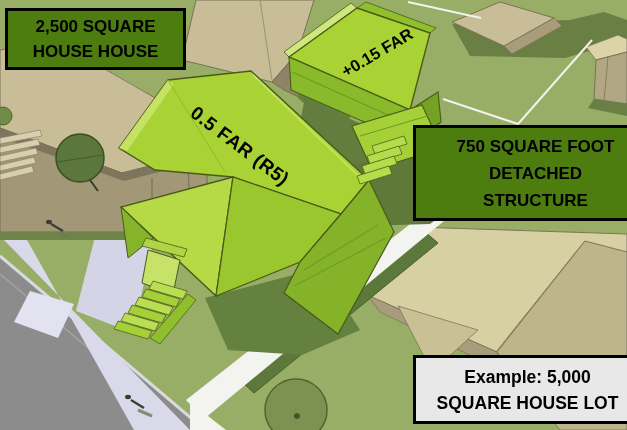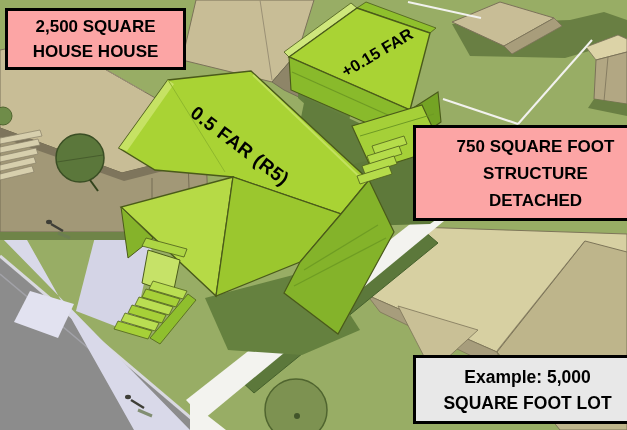--- a/index.html
+++ b/index.html
@@ -3,21 +3,21 @@
 <meta charset="utf-8">
 <style>
   html,body{margin:0;padding:0;background:#fff;}
   #stage{
     position:relative;width:627px;height:430px;overflow:hidden;
     font-family:"Liberation Sans","DejaVu Sans",sans-serif;
     -webkit-user-select:none;user-select:none;
   }
   #scene{position:absolute;left:0;top:0;width:627px;height:430px;display:block;}
   .callout{
-    position:absolute;background:#fca5a5;border:3px solid #000;
+    position:absolute;background:#4d7c0f;border:3px solid #000;
     box-sizing:border-box;display:flex;flex-direction:column;
     align-items:center;justify-content:center;text-align:center;
     font-weight:bold;color:#000;z-index:30;
   }
   .callout .ln{display:block;white-space:nowrap;}
   #box-house{left:5px;top:8px;width:181px;height:62px;font-size:17px;line-height:25px;}
   #box-detached{left:413px;top:125px;width:245px;height:96px;font-size:17px;line-height:27px;}
   #box-example{left:413px;top:355px;width:229px;height:69px;font-size:17.5px;line-height:26px;background:#e8e8e8;}
   .roof-label{
     position:absolute;z-index:20;color:#000;font-weight:bold;
@@ -172,22 +172,22 @@
   <div id="far-main" class="roof-label">0.5 FAR (R5)</div>
   <div id="far-detached" class="roof-label">+0.15 FAR</div>
 
   <div id="box-house" class="callout">
     <span class="ln">2,500 SQUARE</span>
     <span class="ln">HOUSE HOUSE</span>
   </div>
 
   <div id="box-detached" class="callout">
     <span class="ln">750 SQUARE FOOT</span>
+    <span class="ln">DETACHED</span>
     <span class="ln">STRUCTURE</span>
-    <span class="ln">DETACHED</span>
   </div>
 
   <div id="box-example" class="callout">
     <span class="ln">Example: 5,000</span>
-    <span class="ln">SQUARE FOOT LOT</span>
+    <span class="ln">SQUARE HOUSE LOT</span>
   </div>
 
 </div>
 
 </body></html>

